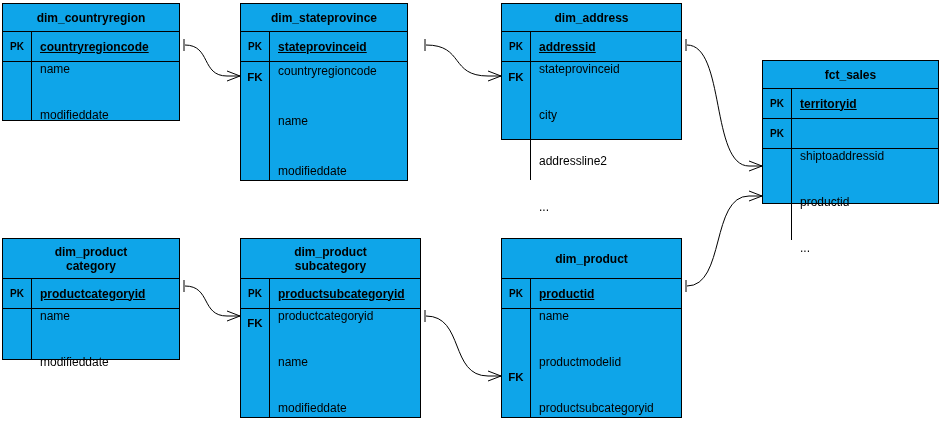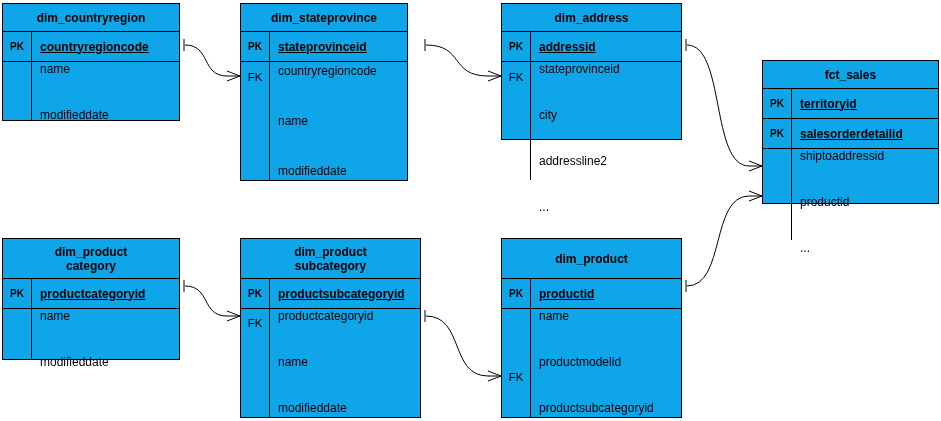--- a/index.html
+++ b/index.html
@@ -57,21 +57,21 @@
   .bodyblock{display:flex;align-items:stretch;box-sizing:border-box;}
   .bodykeys{
     box-sizing:border-box;
     width:29px;flex:0 0 29px;
     border-right:1px solid #000000;
     display:flex;flex-direction:column;
   }
   .bodykeys .kc{
     flex:1 1 0;
     display:flex;align-items:center;justify-content:center;
-    font-weight:normal;font-size:11.5px;
+    font-weight:bold;font-size:11.5px;
   }
   .bodynames{box-sizing:border-box;flex:1 1 auto;display:flex;flex-direction:column;gap:32px;}
   .bodynames .nc{
     flex:1 1 0;
     display:flex;align-items:center;
     padding-left:8px;font-size:12px;
   }
 </style>
 </head>
 <body>
@@ -192,21 +192,20 @@
       </div>
     </div>
     <div class="entity" style="left: 762px; top: 60px; width: 177px; height: 144px;">
       <div class="ent-title" style="height: 28px;">fct_sales</div>
       <div class="row sep" style="height: 30px;">
         <div class="keycell">PK</div>
         <div class="namecell pk">territoryid</div>
       </div>
       <div class="row sep" style="height: 30px;">
         <div class="keycell">PK</div>
-        <div class="namecell pk">salesorderdetailid</div>
       </div>
       <div class="bodyblock" style="height: 91px;">
         <div class="bodykeys">
           <div class="kc"></div>
           <div class="kc"></div>
           <div class="kc"></div>
         </div>
         <div class="bodynames">
           <div class="nc">shiptoaddressid</div>
           <div class="nc">productid</div>

